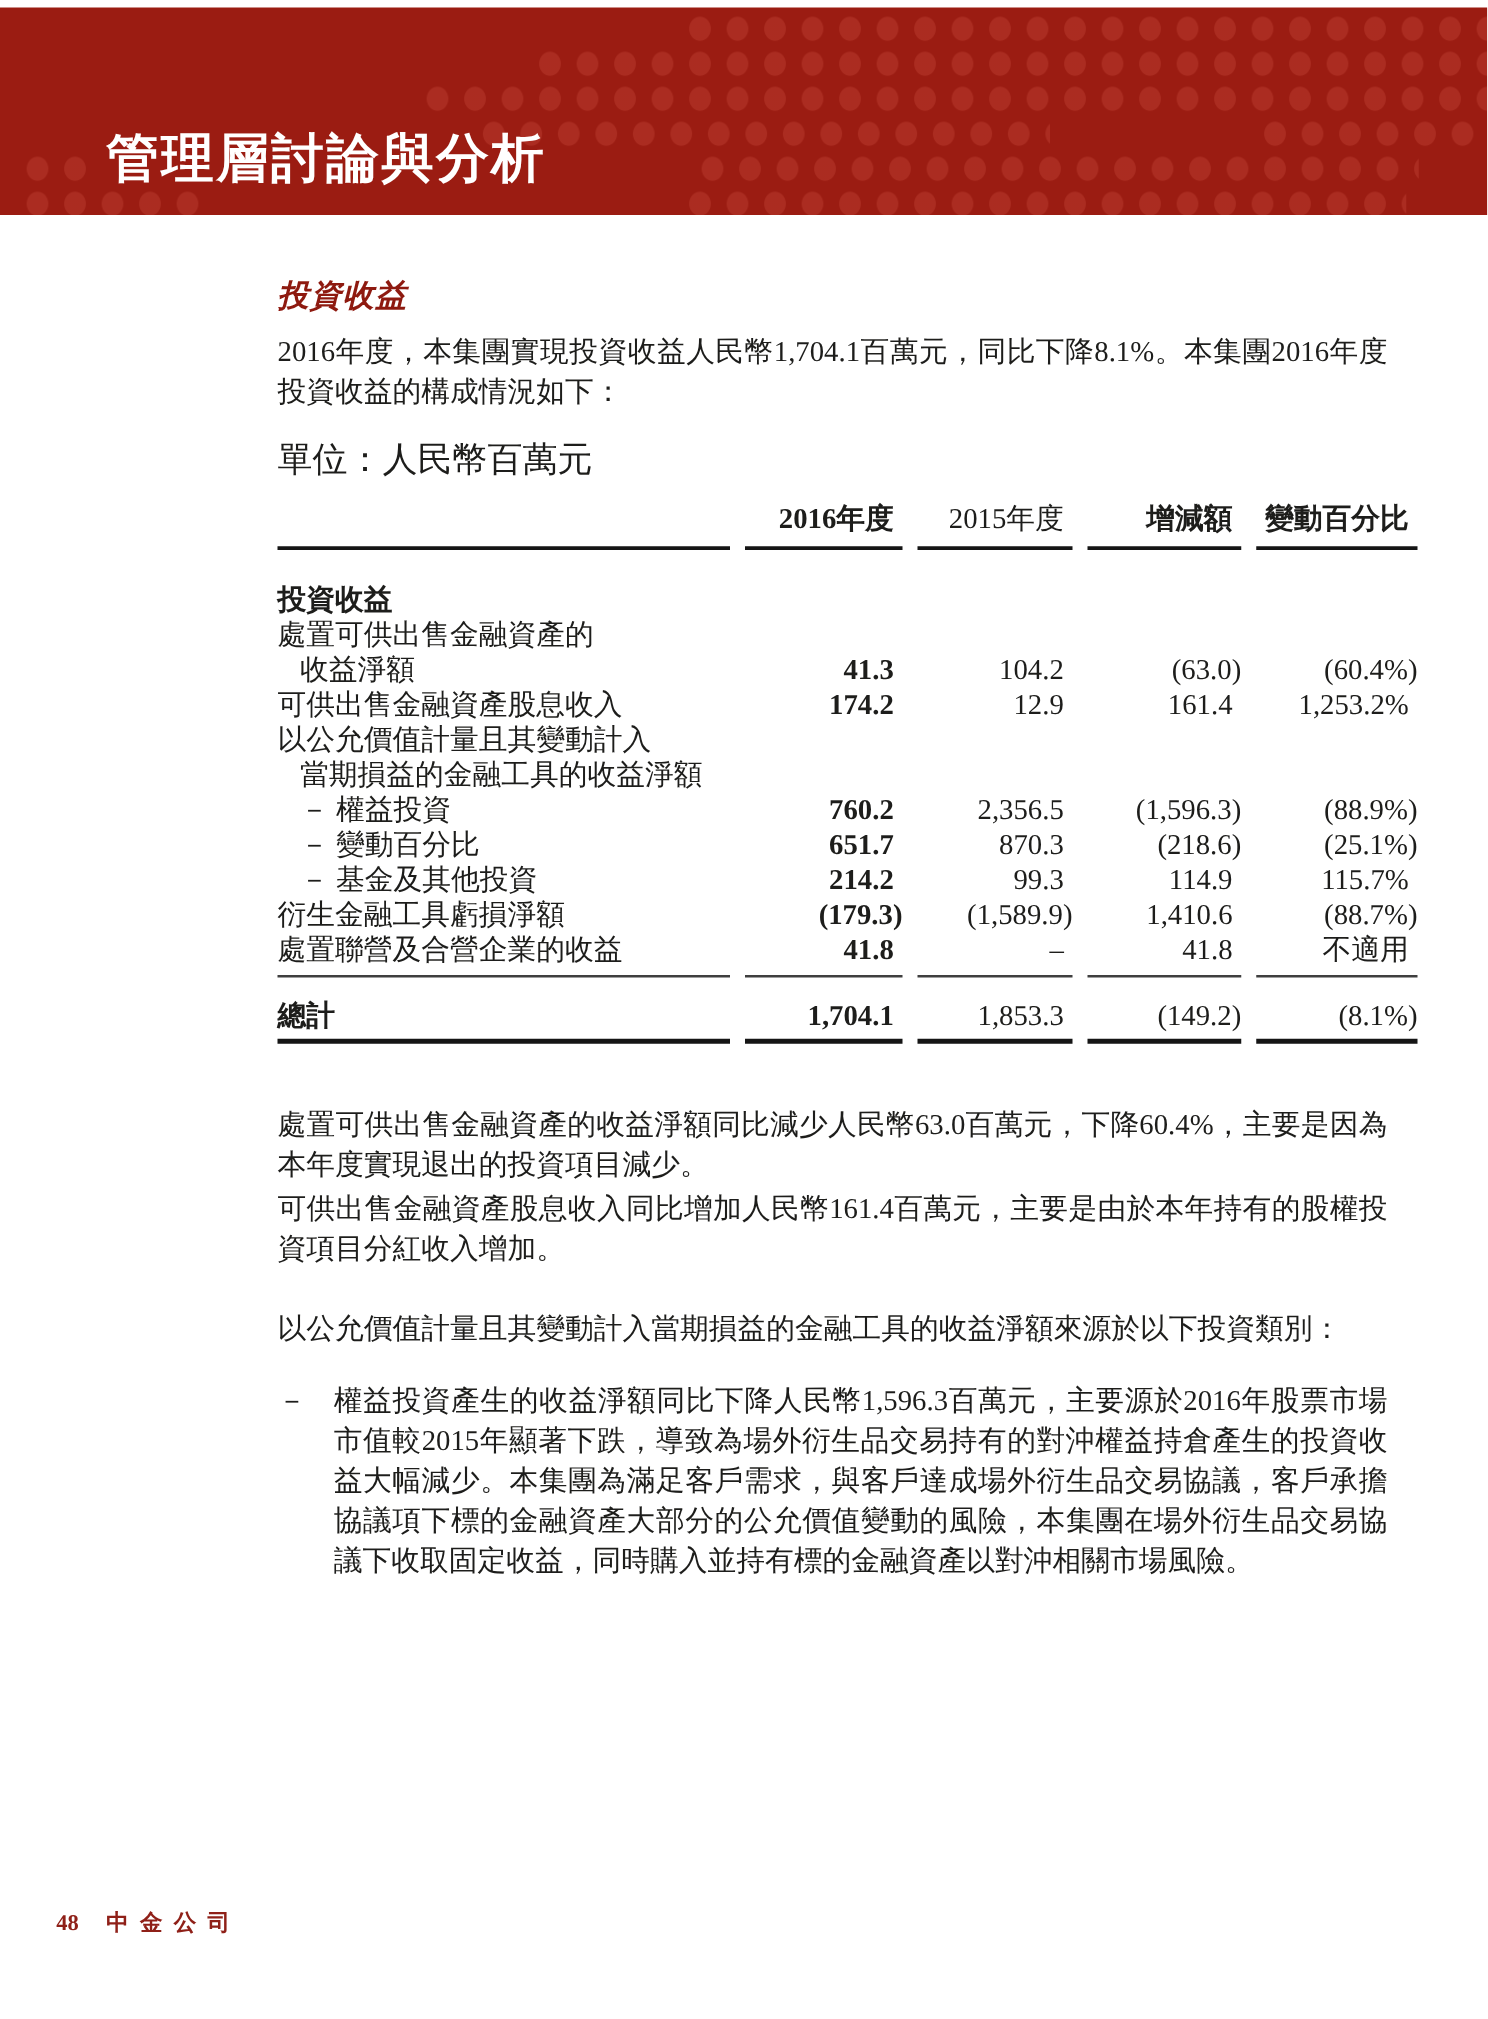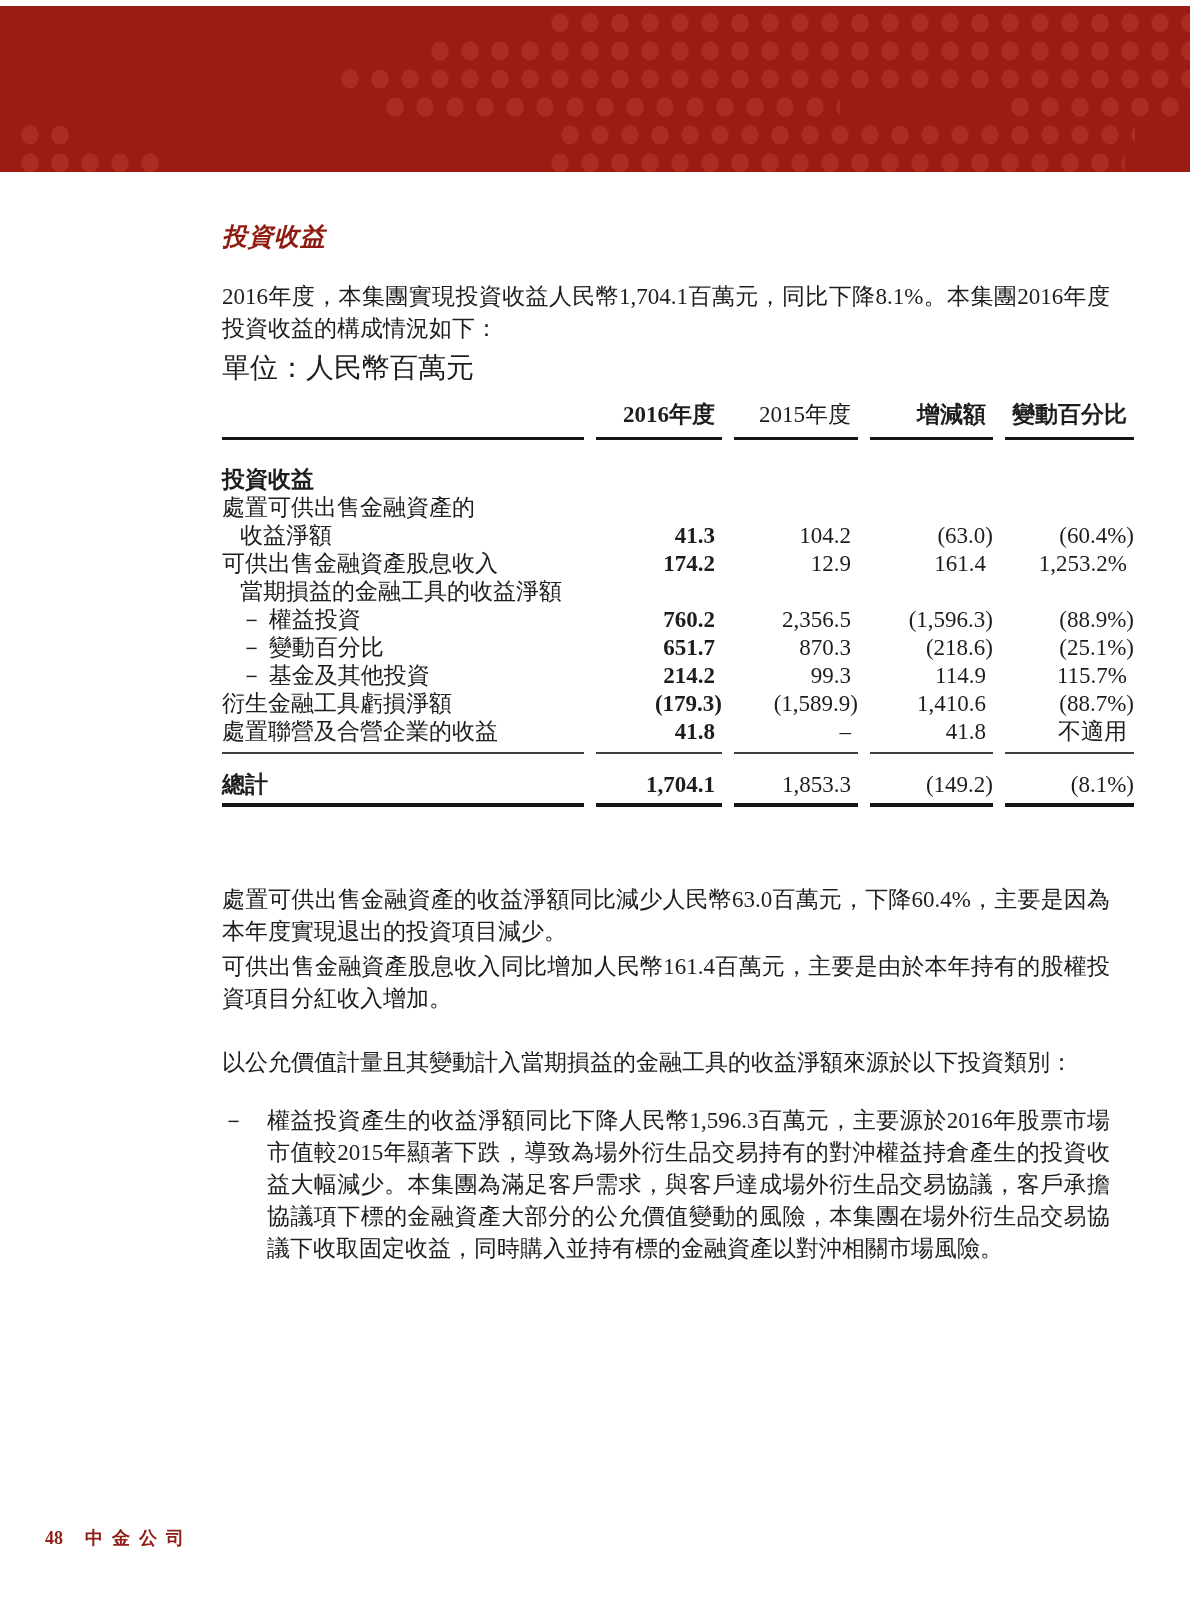--- a/index.html
+++ b/index.html
@@ -38,21 +38,21 @@
   }
   
   .section-title{
     position:absolute;left:222px;top:220px;font-size:25px;font-weight:bold;
     font-style:italic;color:var(--accent-red);letter-spacing:1px;
   }
   .para{
     position:absolute;left:222px;width:888px;
     font-size:23px;line-height:32px;text-align:justify;
   }
-  .intro{top:281px;}
+  .intro{top:266px;}
   .unit-note{position:absolute;left:222px;top:349px;width:888px;text-align:left;font-size:28px;}
   .para-a{top:884px;}
   .para-b{top:951px;}
   .para-c{top:1047px;}
   .bullet{
     position:absolute;left:222px;top:1105px;width:888px;
     font-size:23px;line-height:32px;display:flex;
   }
   .bullet .marker{flex:0 0 45px;}
   .bullet .btext{flex:1;text-align:justify;}
@@ -82,20 +82,21 @@
   <div class="banner">
     <div class="dots d1"></div>
     <div class="dots d2"></div>
     <div class="dots d3"></div>
     <div class="dots d4"></div>
     <div class="dots d4b"></div>
     <div class="dots d5"></div>
     <div class="dots d5b"></div>
     <div class="dots d6"></div>
     <div class="dots d6b"></div>
+    <div class="banner-title">管理層討論與分析</div>
   </div>
 
   <div class="section-title">投資收益</div>
 
   <div class="para intro">2016年度，本集團實現投資收益人民幣1,704.1百萬元，同比下降8.1%。本集團2016年度投資收益的構成情況如下：</div>
 
   <div class="unit-note">單位：人民幣百萬元</div>
 
   <div class="fin-table">
     <div class="trow thead">
@@ -129,20 +130,27 @@
           <div class="cell num hang">(60.4%)</div>
         </div>
         <div class="trow">
           <div class="cell label">可供出售金融資產股息收入</div>
           <div class="cell num bold">174.2</div>
           <div class="cell num">12.9</div>
           <div class="cell num">161.4</div>
           <div class="cell num">1,253.2%</div>
         </div>
         <div class="trow">
+          <div class="cell label">以公允價值計量且其變動計入</div>
+          <div class="cell num bold"></div>
+          <div class="cell num"></div>
+          <div class="cell num"></div>
+          <div class="cell num"></div>
+        </div>
+        <div class="trow">
           <div class="cell label indent">當期損益的金融工具的收益淨額</div>
           <div class="cell num bold"></div>
           <div class="cell num"></div>
           <div class="cell num"></div>
           <div class="cell num"></div>
         </div>
         <div class="trow">
           <div class="cell label indent">－ 權益投資</div>
           <div class="cell num bold">760.2</div>
           <div class="cell num">2,356.5</div>

